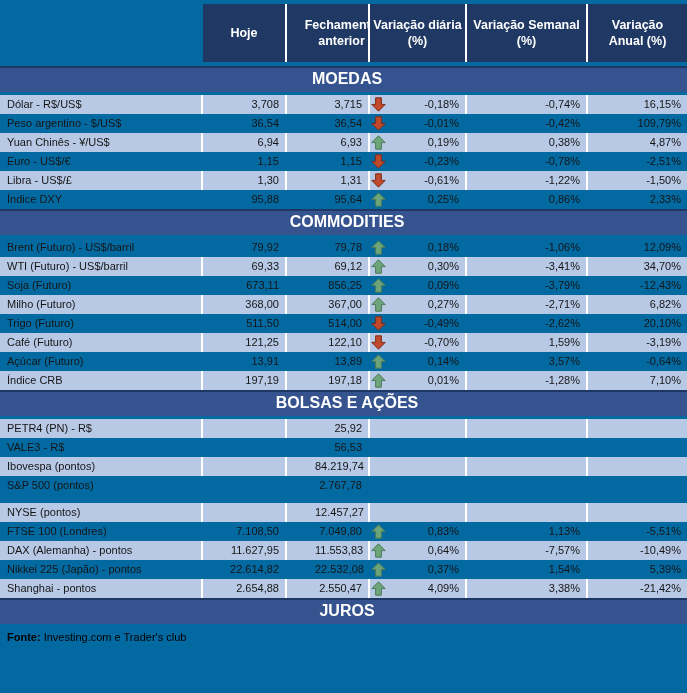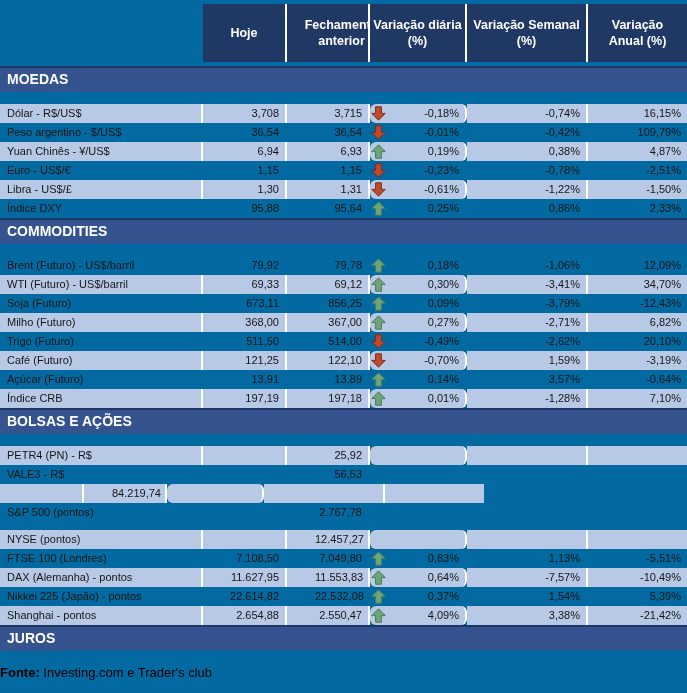--- a/index.html
+++ b/index.html
@@ -21,42 +21,42 @@
     white-space:pre-line; line-height:1.32;
   }
   .hcell.last { border-right:none; }
   .corner { background:transparent; }
   .header-row { margin-bottom:4px; }
 
   
   .section-bar {
     height:26px; box-sizing:border-box; background:#35538E;
     border-top:2px solid #1E3765; color:#fff; font-weight:bold;
-    font-size:14px; line-height:22px; padding-left:7px; margin-bottom:12px;
+    font-size:16px; line-height:22px; padding-left:7px; margin-bottom:3px;text-align:center;
   }
 
   
   .row { display:flex; height:19px; font-size:11px; color:#151515; }
   .cell {
     box-sizing:border-box; height:19px; line-height:19px; overflow:hidden;
     border-right:2px solid rgba(255,255,255,0); white-space:nowrap;
   }
   .row .cell.c5 { border-right:none; }
   .row.shaded .cell { background:#B8C9E6; border-right-color:#fff; }
   .cell.label { padding-left:7px; }
   .cell.num { text-align:right; padding-right:6px; }
-  .cell.diaria { display:flex; align-items:center;border-radius:6px; }
+  .cell.diaria { display:flex; align-items:center; }
   .cell.diaria .arrow { width:17px; height:15px; margin-left:1px; flex:0 0 auto; display:flex; align-items:center; }
   .cell.diaria .arrow svg { width:15px; height:15px; }
   .cell.diaria .val { margin-left:auto; padding-right:6px; }
 
   .spacer { height:8px; }
 
   
-  .footer { margin-top:4px; font-size:13px; color:#000; height:19px; line-height:19px; }
+  .footer { margin-top:4px; padding-left:7px; font-size:11px; color:#000; height:19px; line-height:19px; }
   .footer .bold { font-weight:bold; }
 </style>
 </head>
 <body>
 
 <div class="page">
   <div class="tbl">
 
     <div class="flexrow header-row">
       <div class="corner c0"></div>
@@ -301,20 +301,21 @@
           <div class="cell label c0">VALE3 - R$</div>
           <div class="cell num c1"></div>
           <div class="cell num c2">56,53</div>
           <div class="cell diaria c3">
             <span class="val"></span>
           </div>
           <div class="cell num c4"></div>
           <div class="cell num c5"></div>
         </div>
         <div class="row shaded">
+          <div class="cell label c0">Ibovespa (pontos)</div>
           <div class="cell num c1"></div>
           <div class="cell num c2">84.219,74</div>
           <div class="cell diaria c3">
             <span class="val"></span>
           </div>
           <div class="cell num c4"></div>
           <div class="cell num c5"></div>
         </div>
         <div class="row">
           <div class="cell label c0">S&amp;P 500 (pontos)</div>

